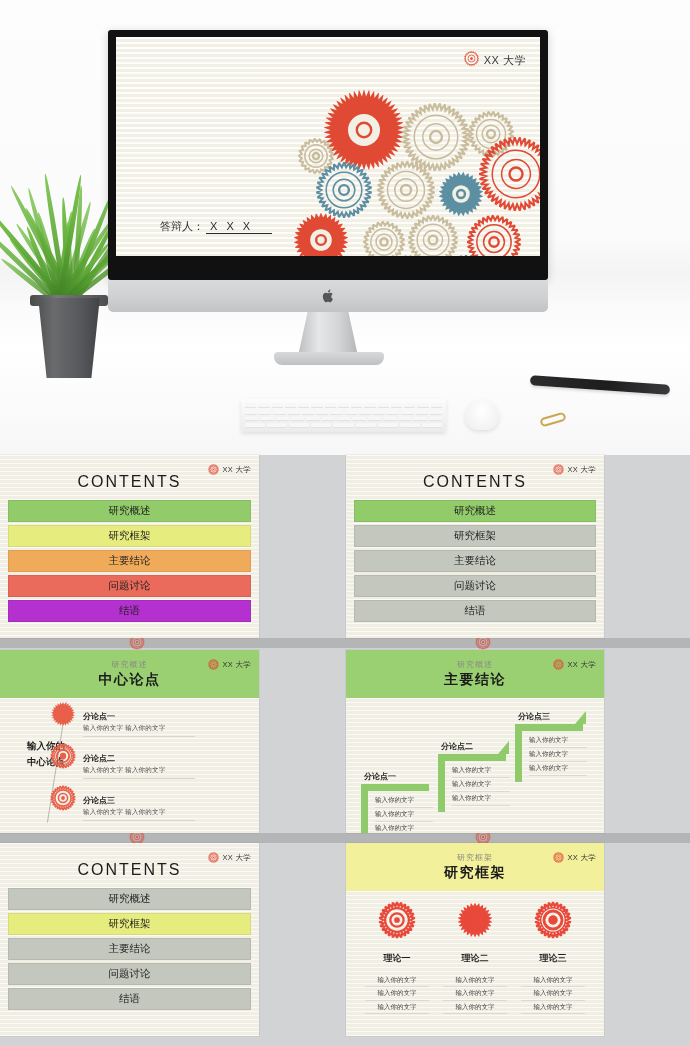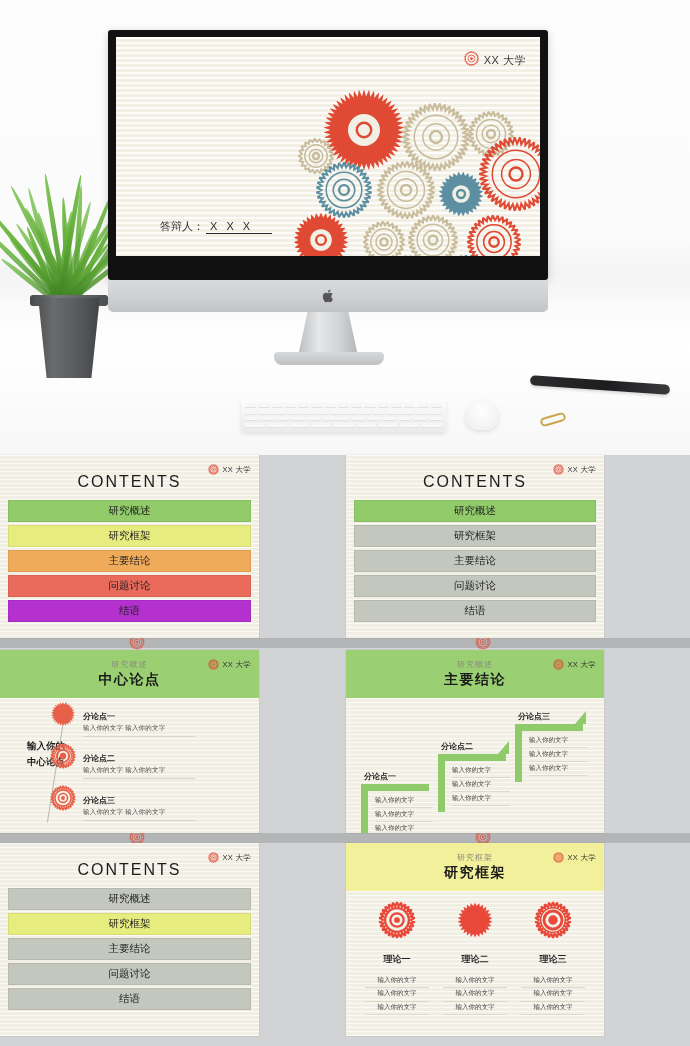--- a/index.html
+++ b/index.html
@@ -209,21 +209,20 @@
     border-left: 11px solid transparent; border-bottom: 13px solid #8fcb6b;
   }
   .step .lbl { position: absolute; font-size: 8px; font-weight: 700; color: #1f1f1f; white-space: nowrap; }
   .step .lines { position: absolute; font-size: 6.5px; color: #3d3d3d; line-height: 1.85; }
   .step .lines div { border-bottom: 1px solid #ddd9cd; padding-bottom: 1px; width: 58px; }
 
   
   .theory-cols {
     position: absolute; inset: 0; display: flex; justify-content: space-around;
     padding: 10px 12px 0;
-    font-family: Liberation Mono, monospace;
   }
   .theory-col { width: 64px; text-align: center; }
   .theory-col .t-name { font-size: 9px; font-weight: 700; color: #1d1d1d; margin-top: 9px; }
   .theory-col .t-lines { font-size: 6.5px; color: #3d3d3d; line-height: 1.9; margin-top: 9px; }
   .theory-col .t-lines div { border-bottom: 1px solid #ddd9cd; }
 </style>
 </head>
 <body>
 
 <div class="hero">

